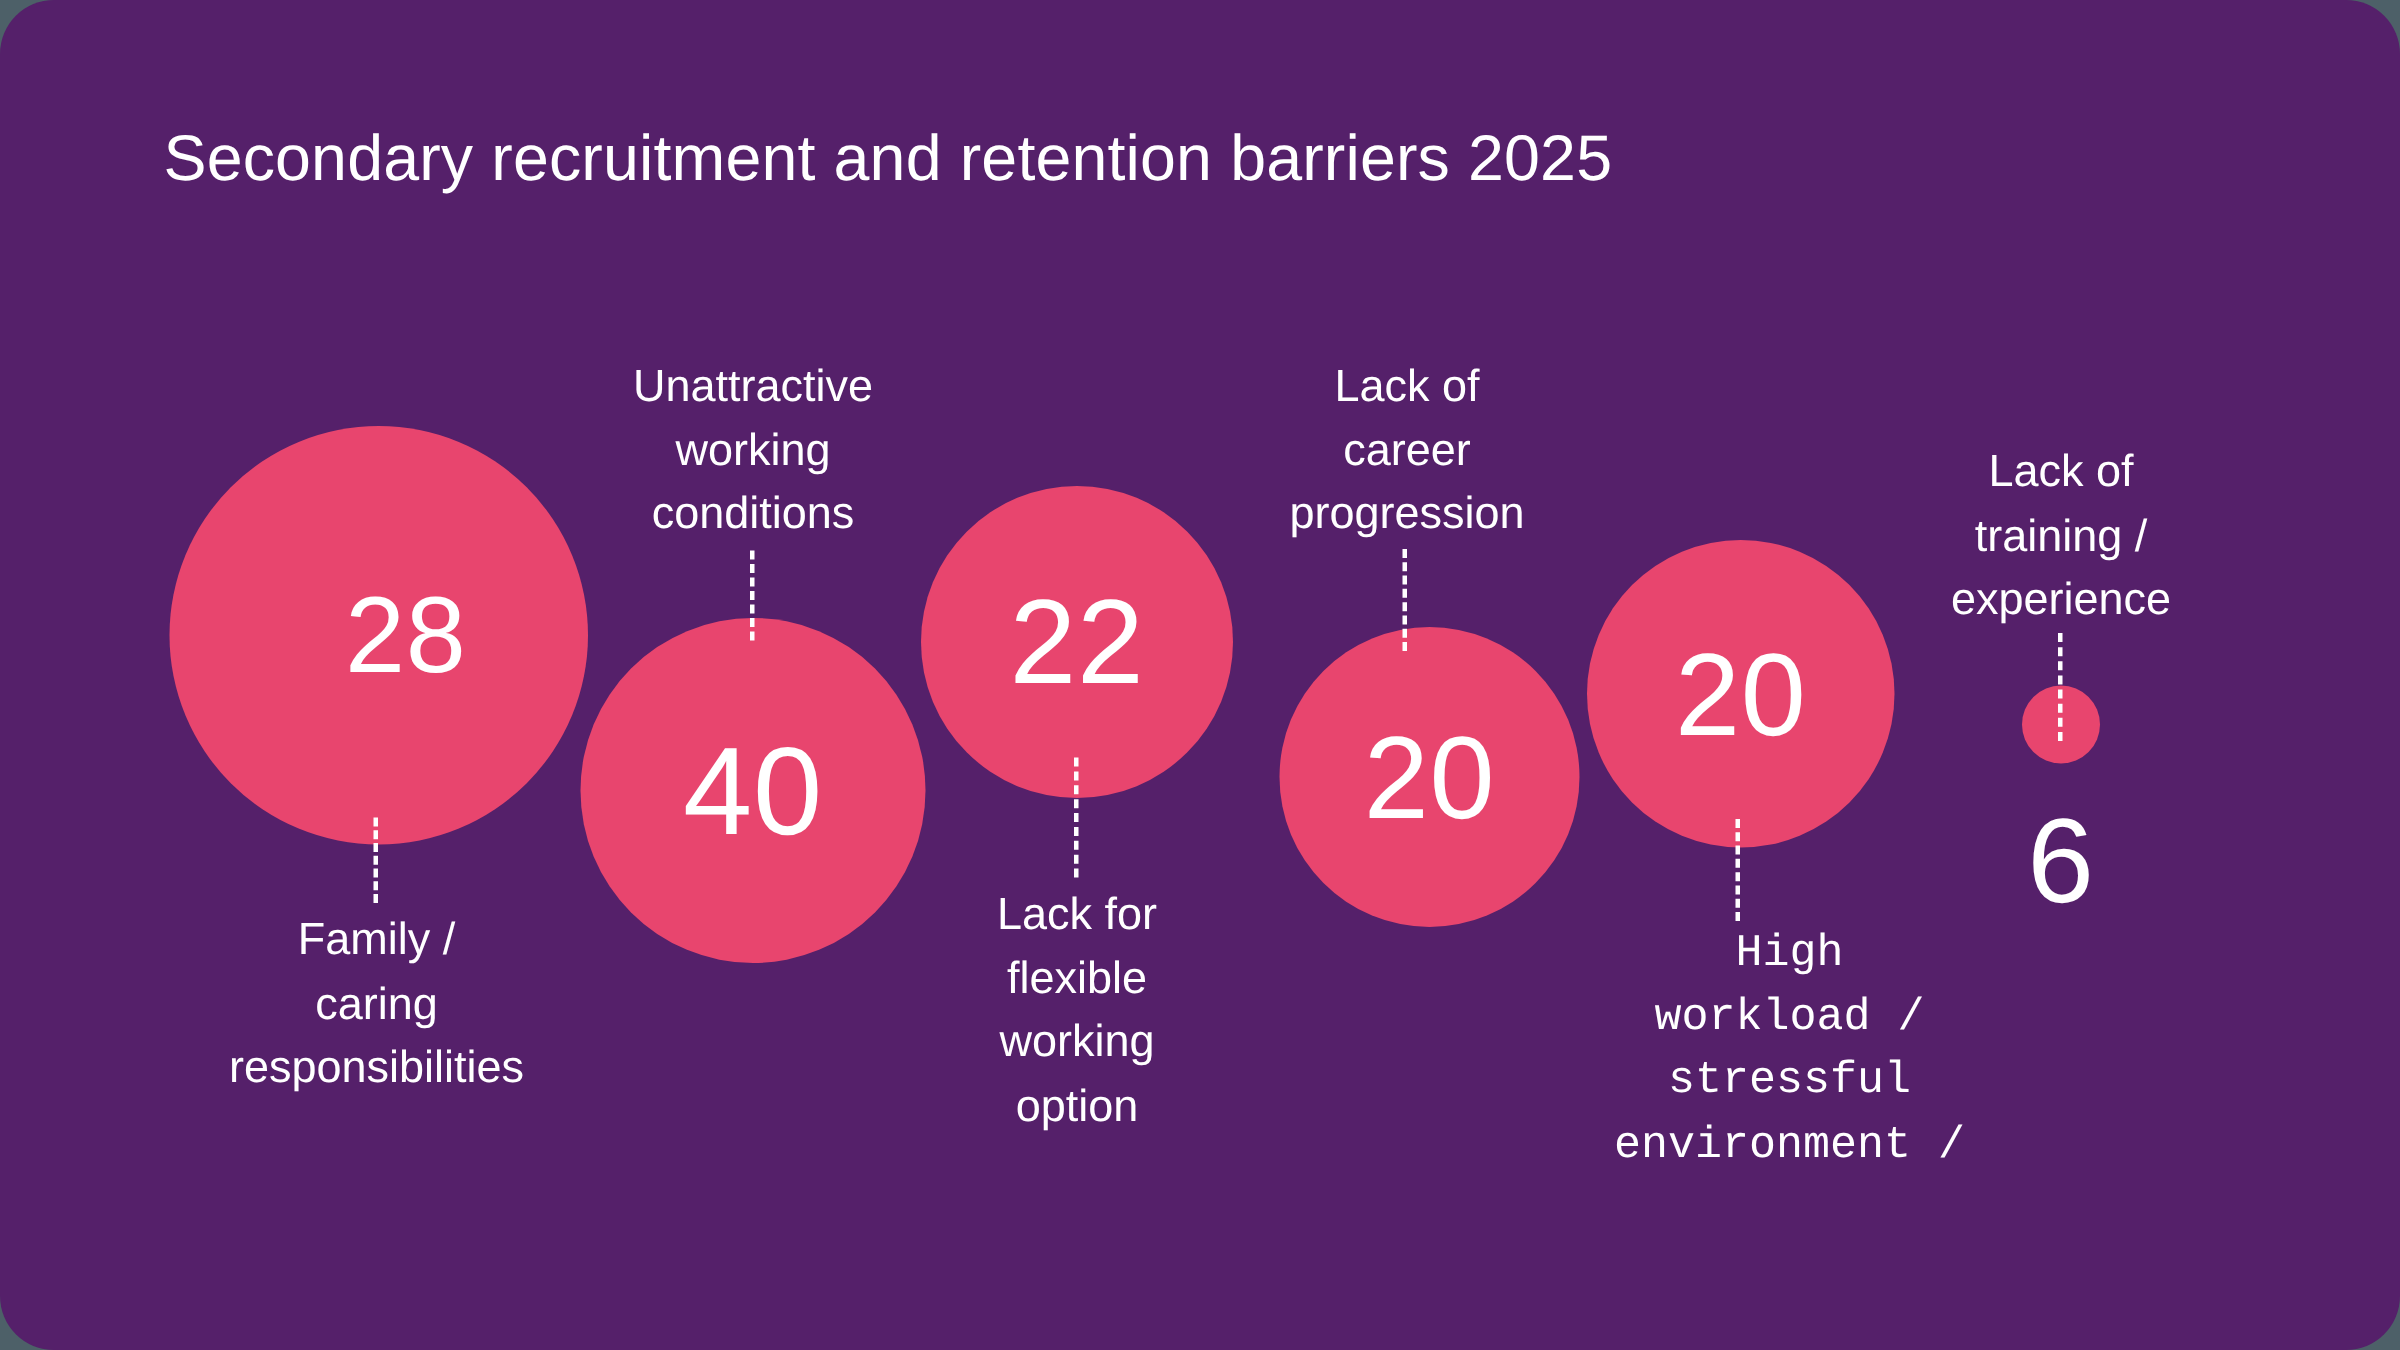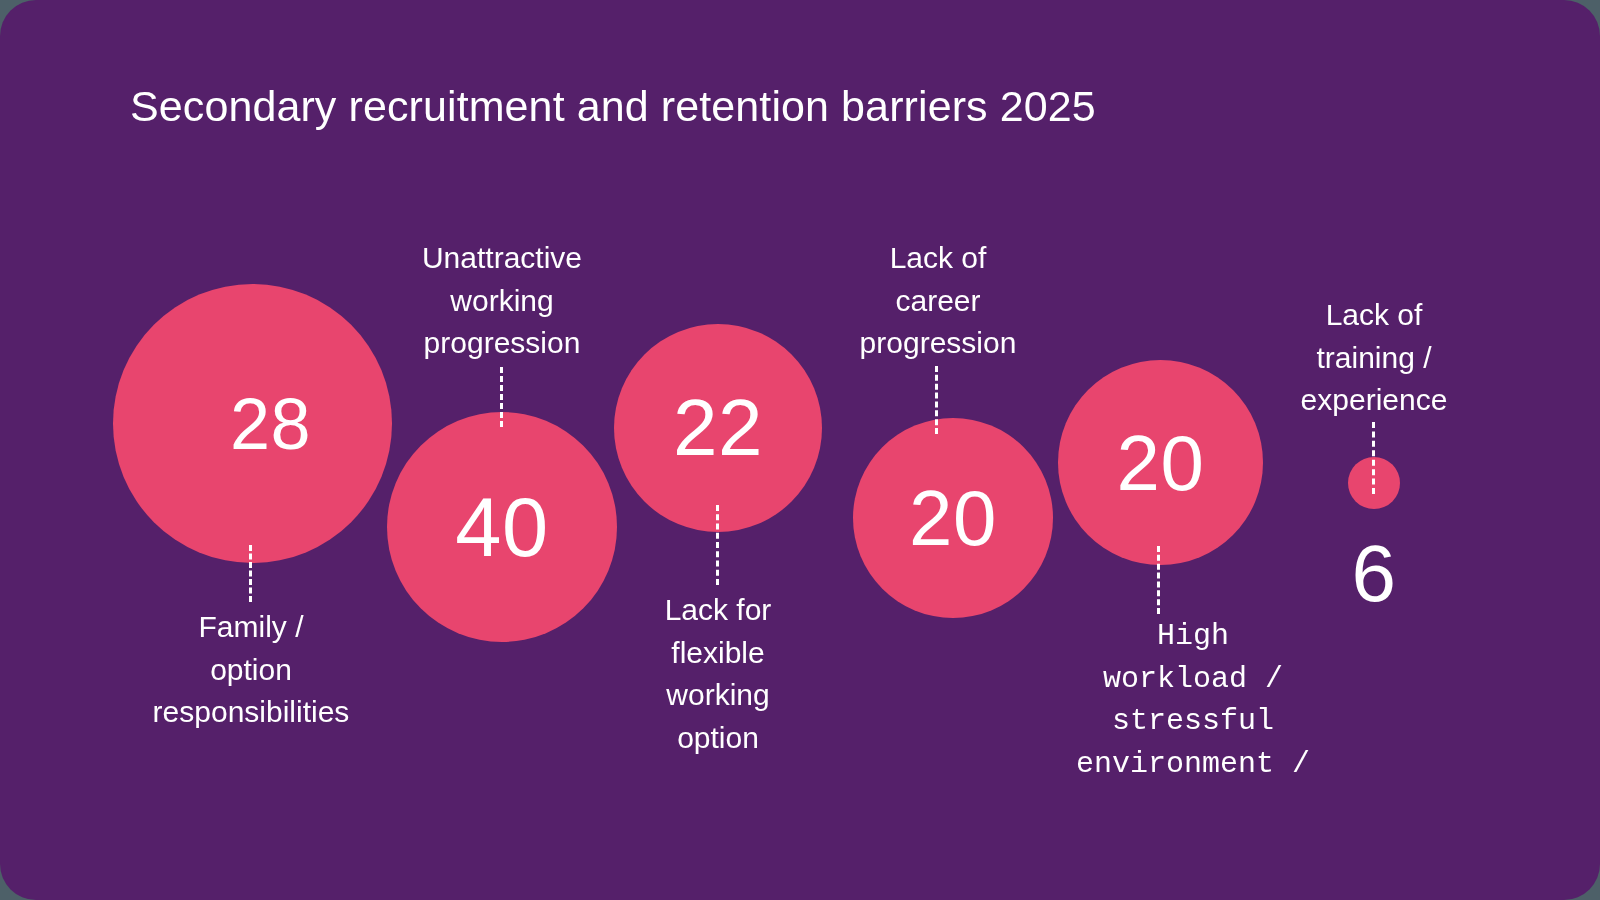--- a/index.html
+++ b/index.html
@@ -28,21 +28,21 @@
     width: 1600px;
     height: 900px;
     background: #55206a;
     border-radius: 36px;
     overflow: hidden;
   }
 
   
   #header {
     position: absolute;
-    left: 130px;
+    left: 109px;
     top: 84px;
     width: 1300px;
   }
   #title {
     font-size: 43px;
     line-height: 1.05;
     font-weight: 400;
     color: #ffffff;
     letter-spacing: 0.1px;
     white-space: nowrap;
@@ -125,32 +125,32 @@
     </div>
 
     <div id="plot">
 
       <div class="bubble-group">
         <div class="bubble" style="left:113px; top:284px; width:279px; height:279px;">
           <span class="bubble-value" style="font-size:72px;margin-left:36px;">28</span>
         </div>
         <div class="connector" style="left:249px; top:545px; height:57px;"></div>
         <div class="bubble-label" style="left:91px; top:606px; width:320px;">Family /
-option
+caring
 responsibilities</div>
       </div>
 
       <div class="bubble-group">
         <div class="bubble" style="left:387px; top:412px; width:230px; height:230px;">
           <span class="bubble-value" style="font-size:83px;">40</span>
         </div>
         <div class="connector" style="left:500px; top:367px; height:60px;"></div>
         <div class="bubble-label" style="left:342px; top:237px; width:320px;">Unattractive
 working
-progression</div>
+conditions</div>
       </div>
 
       <div class="bubble-group">
         <div class="bubble" style="left:614px; top:324px; width:208px; height:208px;">
           <span class="bubble-value" style="font-size:80px;">22</span>
         </div>
         <div class="connector" style="left:716px; top:505px; height:80px;"></div>
         <div class="bubble-label" style="left:558px; top:589px; width:320px;">Lack for
 flexible
 working

